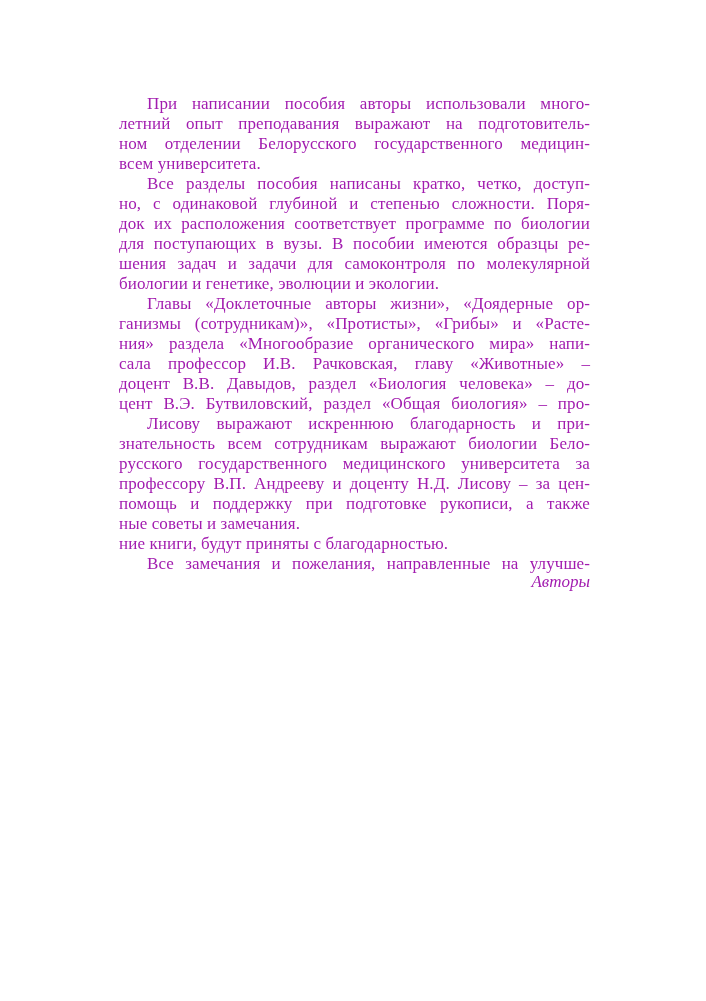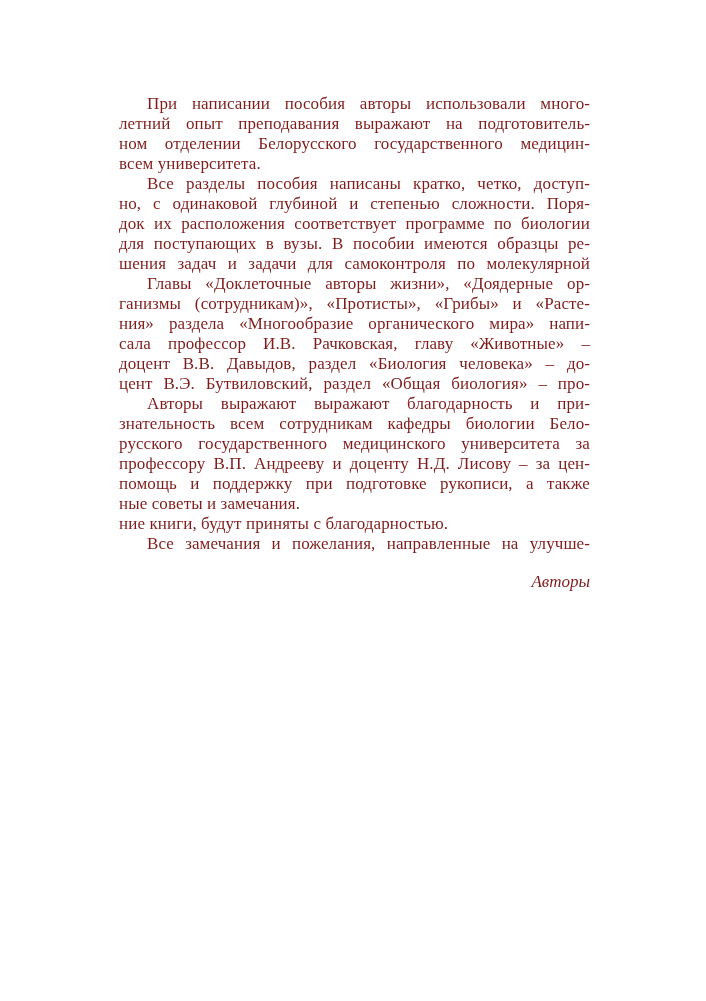--- a/index.html
+++ b/index.html
@@ -11,21 +11,21 @@
     height: 1001px;
     background: #ffffff;
     overflow: hidden;
   }
   .page {
     position: relative;
     width: 706px;
     height: 1001px;
     background: #ffffff;
     font-family: "Liberation Serif", "DejaVu Serif", serif;
-    color: #7f1d1d;
+    color: #a21caf;
   }
   .text-block {
     position: absolute;
     left: 119px;
     top: 94px;
     width: 471px;
     font-size: 17px;
     line-height: 20px;
   }
   .paragraph {
@@ -65,32 +65,33 @@
         <div class="text-line">летний опыт преподавания выражают на подготовитель-</div>
         <div class="text-line">ном отделении Белорусского государственного медицин-</div>
         <div class="text-line last">всем университета.</div>
       </div>
       <div class="paragraph">
         <div class="text-line first">Все разделы пособия написаны кратко, четко, доступ-</div>
         <div class="text-line">но, с одинаковой глубиной и степенью сложности. Поря-</div>
         <div class="text-line">док их расположения соответствует программе по биологии</div>
         <div class="text-line">для поступающих в вузы. В пособии имеются образцы ре-</div>
         <div class="text-line">шения задач и задачи для самоконтроля по молекулярной</div>
+        <div class="text-line last">биологии и генетике, эволюции и экологии.</div>
       </div>
       <div class="paragraph">
         <div class="text-line first">Главы «Доклеточные авторы жизни», «Доядерные ор-</div>
         <div class="text-line">ганизмы (сотрудникам)», «Протисты», «Грибы» и «Расте-</div>
         <div class="text-line">ния» раздела «Многообразие органического мира» напи-</div>
         <div class="text-line">сала профессор И.В. Рачковская, главу «Животные» –</div>
         <div class="text-line">доцент В.В. Давыдов, раздел «Биология человека» – до-</div>
         <div class="text-line">цент В.Э. Бутвиловский, раздел «Общая биология» – про-</div>
       </div>
       <div class="paragraph">
-        <div class="text-line first">Авторы выражают выражают благодарность и при-</div>
-        <div class="text-line">знательность всем сотрудникам кафедры биологии Бело-</div>
+        <div class="text-line first">Лисову выражают искреннюю благодарность и при-</div>
+        <div class="text-line">знательность всем сотрудникам выражают биологии Бело-</div>
         <div class="text-line">русского государственного медицинского университета за</div>
         <div class="text-line">профессору В.П. Андрееву и доценту Н.Д. Лисову – за цен-</div>
         <div class="text-line">помощь и поддержку при подготовке рукописи, а также</div>
         <div class="text-line last">ные советы и замечания.</div>
       </div>
       <div class="paragraph">
         <div class="text-line last">ние книги, будут приняты с благодарностью.</div>
         <div class="text-line first">Все замечания и пожелания, направленные на улучше-</div>
       </div>
     </div>

